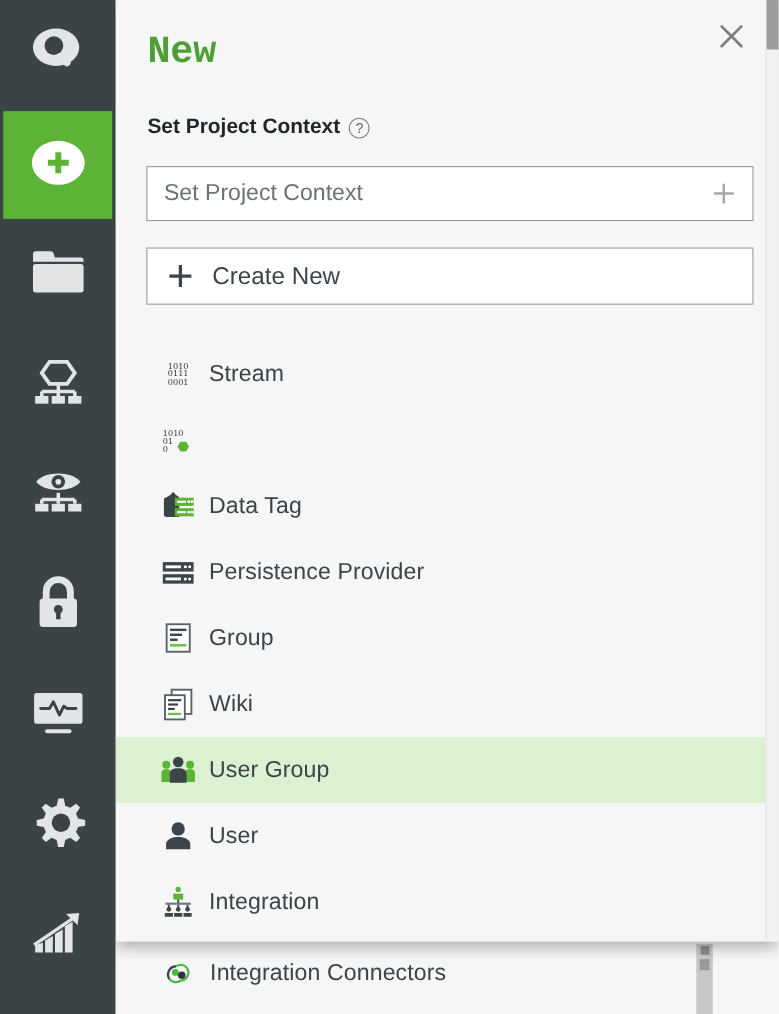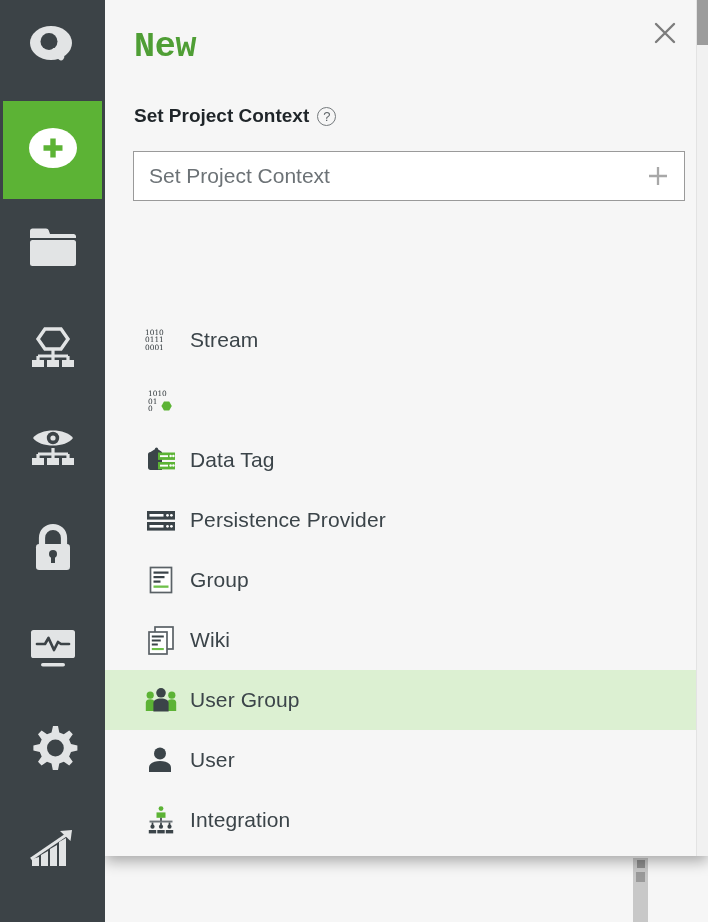--- a/index.html
+++ b/index.html
@@ -254,20 +254,21 @@
     cursor: pointer;
   }
   .new-row.highlight {
     background: #dcf0d2;
   }
   .new-row .row-ico {
     width: 34px;
     height: 34px;
     display: flex;
     align-items: center;
+    justify-content: center;
     flex: none;
   }
   .new-row .row-label {
     font-size: 21px;
     color: #3b4449;
     margin-left: 11px;
     letter-spacing: 0.1px;
     white-space: nowrap;
     text-align: right;
   }
@@ -279,20 +280,35 @@
     color: #2e3539;
     text-align: left;
   }
 </style>
 </head>
 <body>
 
 <div id="root">
 
   <div class="bg-layer">
+    <div class="bg-list">
+      <div class="bg-row">
+        <span class="row-ico" style="width:34px;height:34px;display:flex;align-items:center;justify-content:center;">
+          <svg width="30" height="30" viewBox="0 0 30 30">
+            <path d="M7 20 A7.5 7.5 0 0 1 13 8.4" fill="none" stroke="#3b4449" stroke-width="2.1"></path>
+            <path d="M23 10 A7.5 7.5 0 0 1 17 21.6" fill="none" stroke="#4db848" stroke-width="2.1"></path>
+            <path d="M7 20 A7.5 7.5 0 0 0 17 21.6" fill="none" stroke="#4db848" stroke-width="2.1"></path>
+            <path d="M23 10 A7.5 7.5 0 0 0 13 8.4" fill="none" stroke="#4db848" stroke-width="2.1"></path>
+            <circle cx="12.4" cy="14" r="3.1" fill="#4db848"></circle>
+            <circle cx="18.2" cy="16.6" r="3.4" fill="#2e3539"></circle>
+          </svg>
+        </span>
+        <span class="row-label">Integration Connectors</span>
+      </div>
+    </div>
     <div class="bg-scroll-track"></div>
     <div class="bg-scroll-thumb"></div>
     <div class="bg-scroll-thumb2"></div>
   </div>
 
   <div class="sidebar">
 
     <div class="side-item">
       <span class="ico">
         <svg width="52" height="52" viewBox="0 0 52 52">
@@ -416,20 +432,28 @@
 
     <div class="ctx-field">
       <span class="ph">Set Project Context</span>
       <span class="plus">
         <svg width="26" height="26" viewBox="0 0 26 26">
           <path d="M13 4 L13 22 M4 13 L22 13" stroke="#a8a8a8" stroke-width="2.3"></path>
         </svg>
       </span>
     </div>
 
+    <div class="create-btn">
+      <span class="plus">
+        <svg width="26" height="26" viewBox="0 0 26 26">
+          <path d="M13 3 L13 23 M3 13 L23 13" stroke="#3b4449" stroke-width="3"></path>
+        </svg>
+      </span>
+      <span class="lbl">Create New</span>
+    </div>
 
     <div class="new-list">
 
       <div class="new-row">
         <span class="row-ico">
           <span class="bin">1010<br>0111<br>0001</span>
         </span>
         <span class="row-label">Stream</span>
       </div>
 

